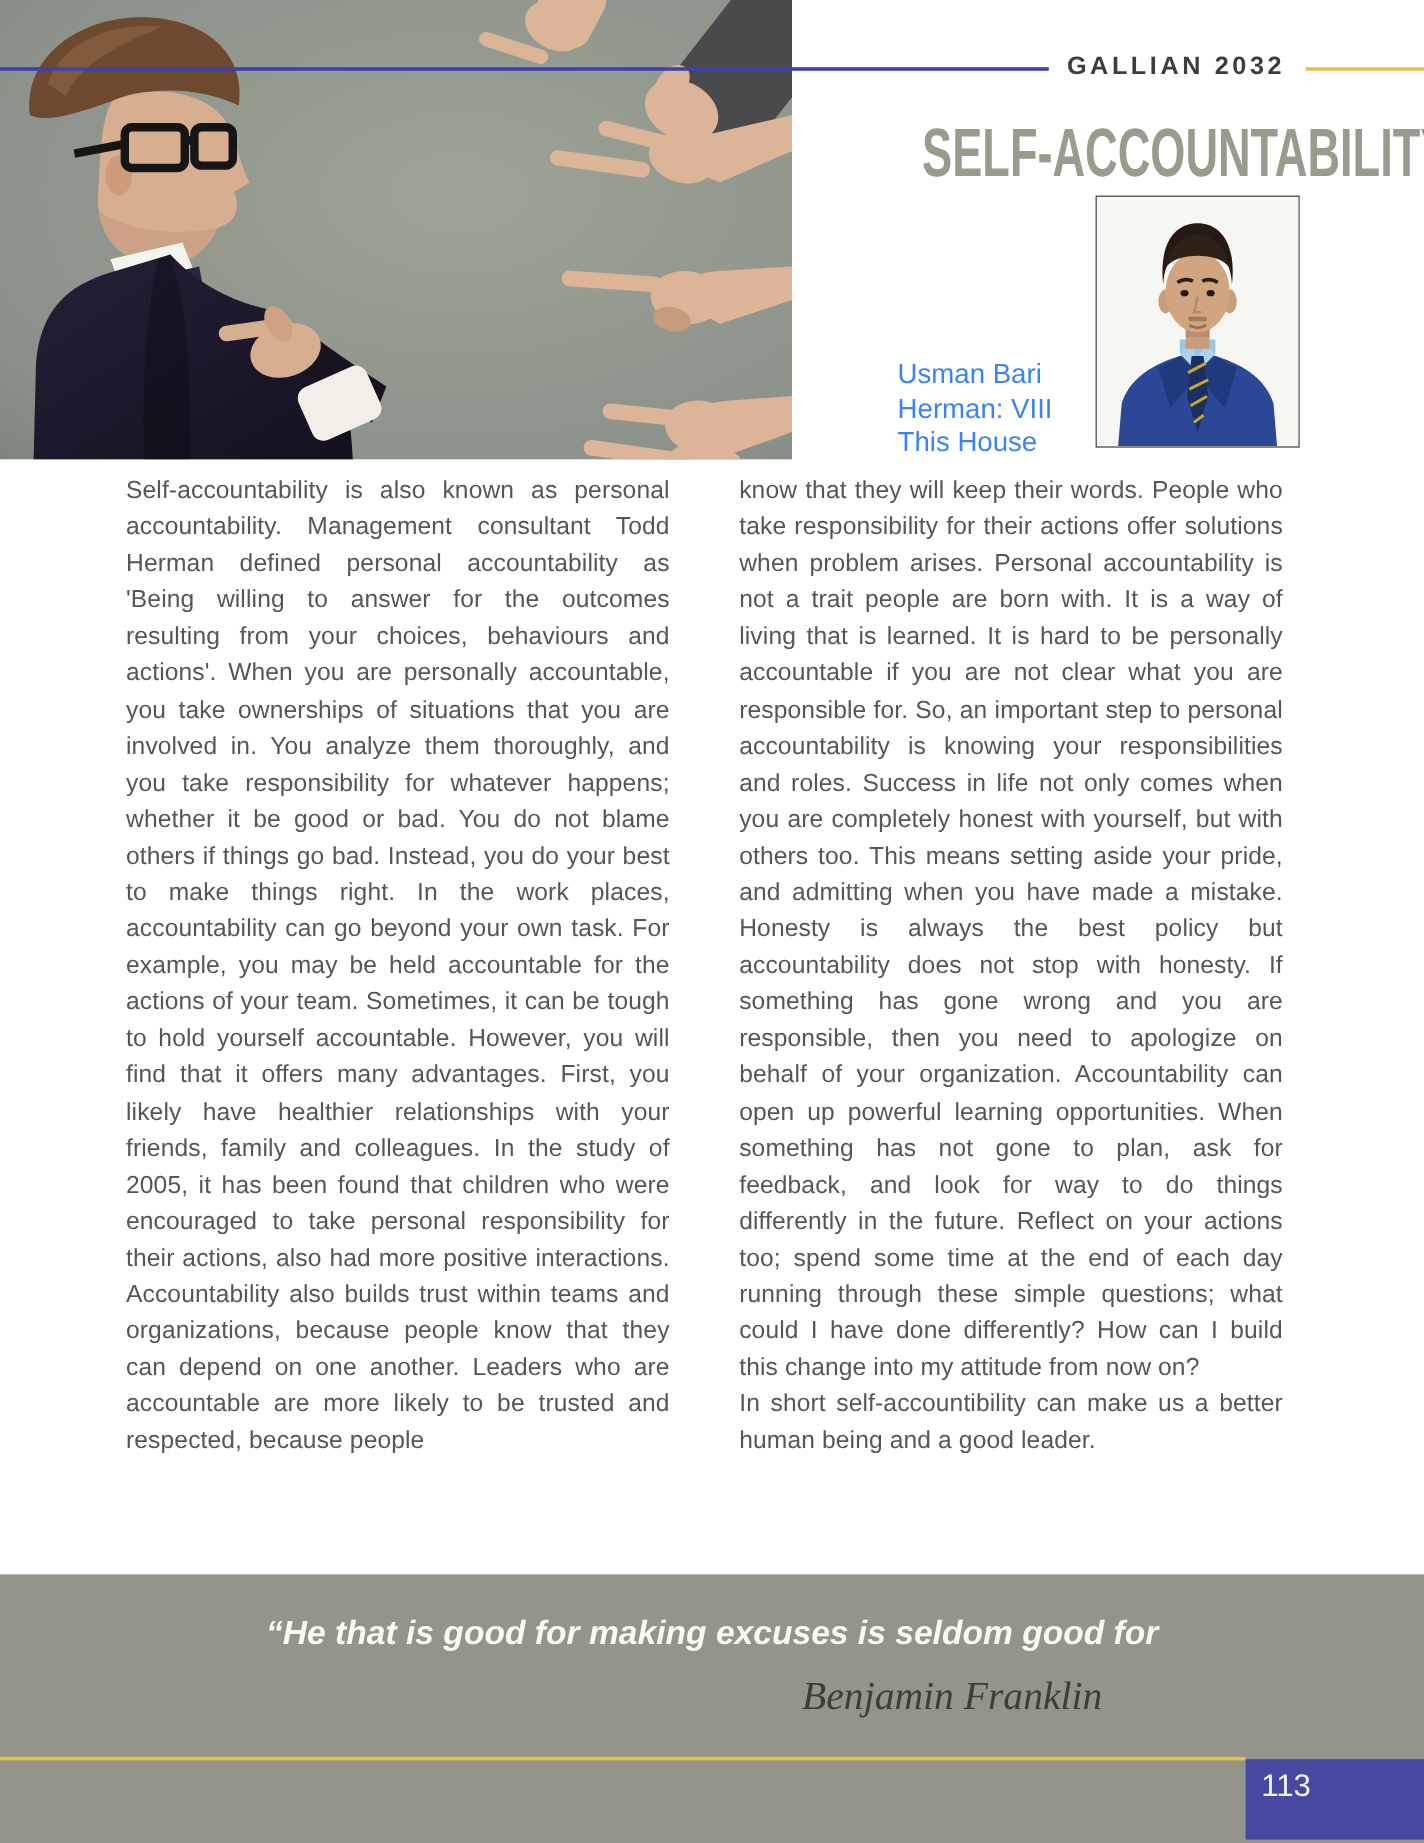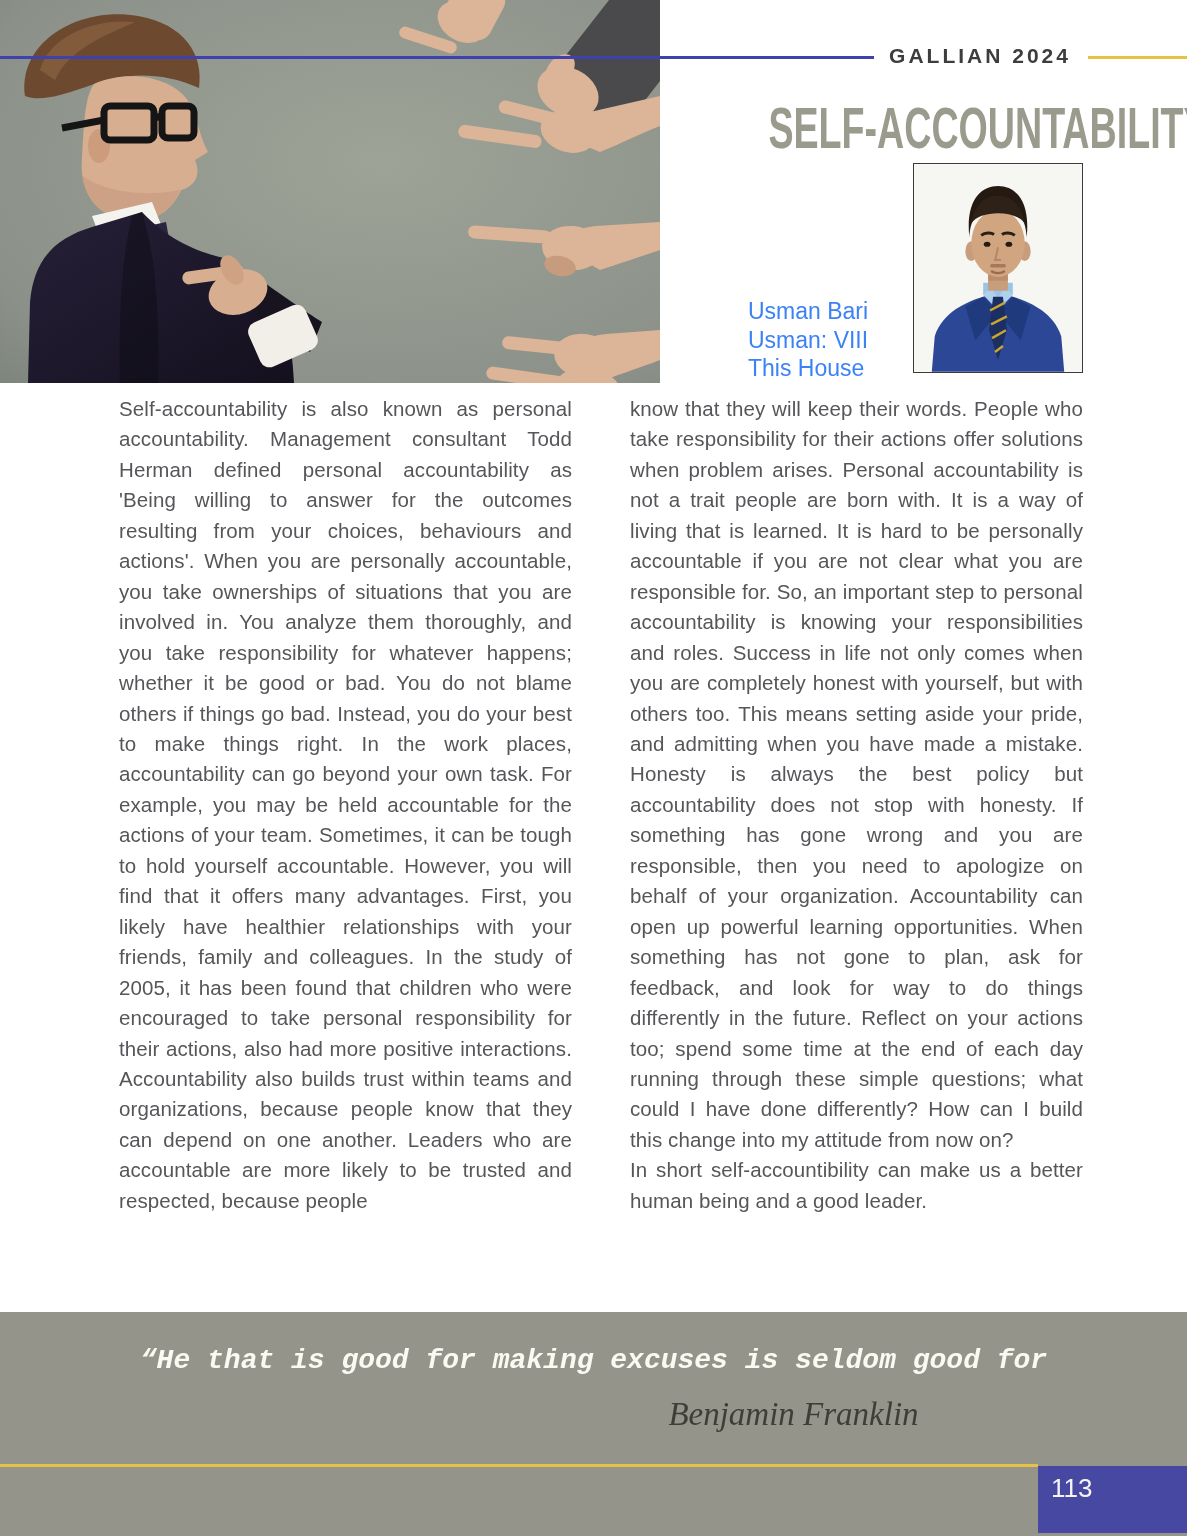--- a/index.html
+++ b/index.html
@@ -25,32 +25,32 @@
   }
   
   .portrait-frame{
     position:absolute;left:913px;top:163px;width:170px;height:210px;
     border:1px solid #3a3a3a;background:#fcfcfa;box-sizing:border-box;
   }
   .author{
     position:absolute;left:748px;top:297px;font-size:23px;line-height:28.5px;color:#3b82f6;
   }
   
-  .col{position:absolute;top:394px;width:453px;margin-left:14px;}
+  .col{position:absolute;top:394px;width:453px;}
   .col-left{left:105px;}
   .col-right{left:616px;}
   .col p{
     margin:0;font-size:20.5px;line-height:30.45px;color:#555659;
     text-align:justify;letter-spacing:0.1px;
   }
   
   .quote-band{position:absolute;left:0;top:1312px;width:1187px;height:224px;background:#95948a;}
   .quote-text{
     padding-top:30px;text-align:center;color:#fbfaf2;
-    font-family:Liberation Mono, monospace;font-style:italic;font-weight:700;
+    font-family:Liberation Sans, sans-serif;font-style:italic;font-weight:700;
     font-size:28px;line-height:38px;
   }
   .quote-attr{
     margin-top:16px;text-align:center;transform:translateX(200px);
     font-family:"Liberation Serif",serif;font-style:italic;font-weight:400;
     font-size:33px;color:#3e3e38;
   }
   .rule-gold-bottom{position:absolute;left:0;top:1464px;width:1038px;height:3px;background:#e5c243;z-index:5;}
   .page-box{
     position:absolute;left:1038px;top:1466px;width:162px;height:67px;background:#4748a2;z-index:6;
@@ -140,21 +140,21 @@
 
       <g>
         <ellipse cx="588" cy="392" rx="34" ry="24" transform="rotate(10 588 392)"></ellipse>
         <rect x="486" y="372" width="90" height="13" rx="6.5" transform="rotate(8 531 378)"></rect>
       </g>
     </g>
   </svg>
 </div>
 
 <div class="rule-blue"></div>
-<div class="brand">GALLIAN 2024</div>
+<div class="brand">GALLIAN 2032</div>
 <div class="rule-gold-top"></div>
 
 <div class="article-title">
   <span>SELF-ACCOUNTABILITY</span>
 </div>
 
 <div class="portrait-frame">
   <svg width="168" height="208" viewBox="0 0 170 210">
     <rect width="170" height="210" fill="#fbfbf8"></rect>
     <rect x="0" y="0" width="170" height="210" fill="#f2f2ee" opacity="0.5"></rect>
@@ -191,21 +191,21 @@
     <ellipse cx="96" cy="81" rx="3.4" ry="2.6" fill="#241a12"></ellipse>
 
     <path d="M85,84 C84,90 83,94 82,97 L88,97" stroke="#b3876a" stroke-width="2" fill="none"></path>
     <rect x="77" y="101" width="16" height="3.6" rx="1.8" fill="#7c5a42" opacity="0.55"></rect>
     <path d="M78,108 C82,111 88,111 92,108" stroke="#9c6b52" stroke-width="2.4" fill="none"></path>
   </svg>
 </div>
 
 <div class="author">
   <div>Usman Bari</div>
-  <div>Usman: VIII</div>
+  <div>Herman: VIII</div>
   <div>This House</div>
 </div>
 
 <div class="col col-left">
   <p>Self-accountability is also known as personal accountability. Management consultant Todd Herman defined personal accountability as 'Being willing to answer for the outcomes resulting from your choices, behaviours and actions'. When you are personally accountable, you take ownerships of situations that you are involved in. You analyze them thoroughly, and you take responsibility for whatever happens; whether it be good or bad. You do not blame others if things go bad. Instead, you do your best to make things right. In the work places, accountability can go beyond your own task. For example, you may be held accountable for the actions of your team. Sometimes, it can be tough to hold yourself accountable. However, you will find that it offers many advantages. First, you likely have healthier relationships with your friends, family and colleagues. In the study of 2005, it has been found that children who were encouraged to take personal responsibility for their actions, also had more positive interactions. Accountability also builds trust within teams and organizations, because people know that they can depend on one another. Leaders who are accountable are more likely to be trusted and respected, because people</p>
 </div>
 <div class="col col-right">
   <p>know that they will keep their words. People who take responsibility for their actions offer solutions when problem arises. Personal accountability is not a trait people are born with. It is a way of living that is learned. It is hard to be personally accountable if you are not clear what you are responsible for. So, an important step to personal accountability is knowing your responsibilities and roles. Success in life not only comes when you are completely honest with yourself, but with others too. This means setting aside your pride, and admitting when you have made a mistake. Honesty is always the best policy but accountability does not stop with honesty. If something has gone wrong and you are responsible, then you need to apologize on behalf of your organization. Accountability can open up powerful learning opportunities. When something has not gone to plan, ask for feedback, and look for way to do things differently in the future. Reflect on your actions too; spend some time at the end of each day running through these simple questions; what could I have done differently? How can I build this change into my attitude from now on?</p>
   <p>In short self-accountibility can make us a better human being and a good leader.</p>
 </div>

